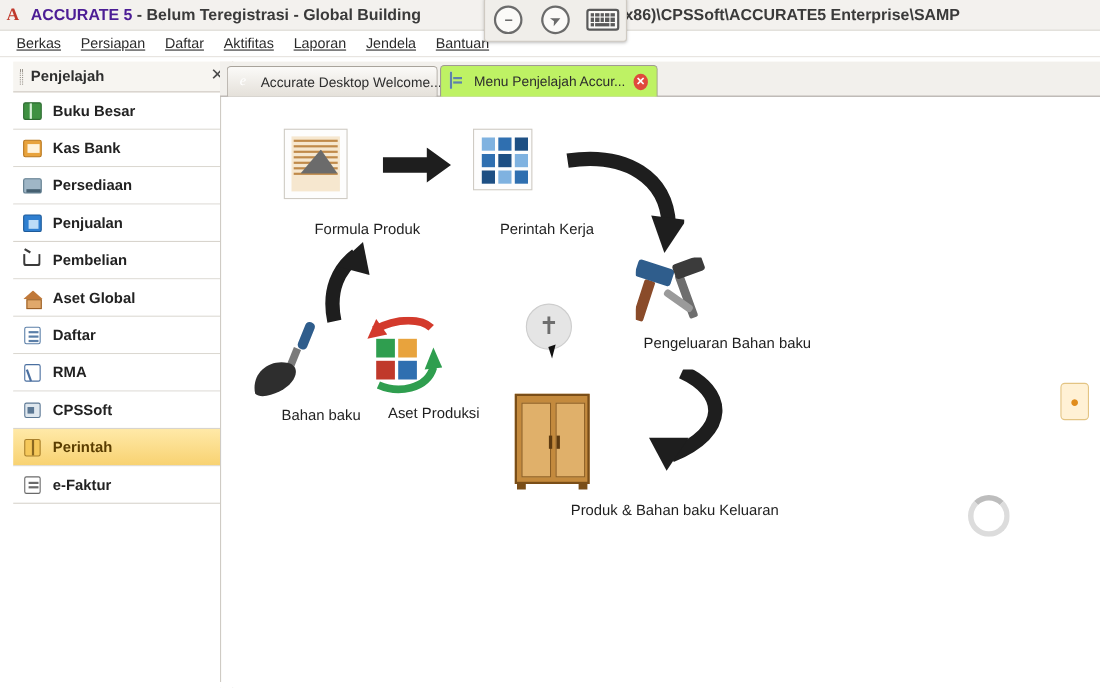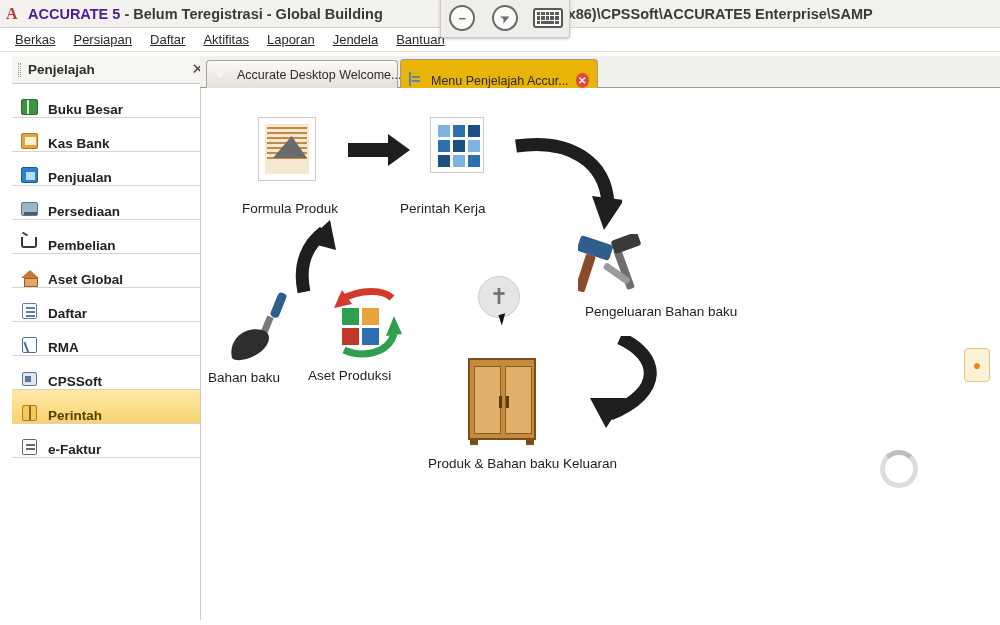--- a/index.html
+++ b/index.html
@@ -100,21 +100,21 @@
     width: 3px; height: 14px; margin-left: 6px; margin-right: 7px;
     border-left: 1px dotted #9b968e; border-right: 1px dotted #9b968e;
   }
   .panel-title { font-size: 13.5px; font-weight: bold; color: #2f2f2f; }
   .panel-close {
     position: absolute; right: 8px; top: 5px;
     font-size: 15px; color: #4a4a4a; cursor: pointer; line-height: 16px;
   }
   .nav-list { width: 200px; }
   .nav-item {
-    height: 34px; display: flex; align-items: flex-end;
+    height: 34px; display: flex; align-items: center;
     border-bottom: 1px solid #d8d4cd;
     padding-left: 8px; cursor: pointer;
     background: #ffffff;
   }
   .nav-item.selected {
     background: linear-gradient(to bottom, #ffe9a8, #f8d271);
   }
   .nav-ico {
     width: 20px; height: 20px; margin-right: 8px; flex: none;
     position: relative;
@@ -158,25 +158,24 @@
     display: flex; align-items: center;
     padding: 0 8px;
     font-size: 12.5px; color: #2d2d2d;
     border: 1px solid #a8a39b;
     border-bottom: none;
     border-radius: 4px 4px 0 0;
     background: linear-gradient(to bottom, #fbfaf8, #e4e0d9);
     cursor: pointer; white-space: nowrap;
   }
   .tab.active {
-    background: #eab308;
+    background: #bef264;
     height: 29px; top: 3px;
     border-color: #9f9a93;
     font-weight: normal;
-    align-items: flex-end;
   }
   .tab-ico {
     width: 16px; height: 16px; margin-right: 6px; flex: none; position: relative;
   }
   .ie-ico {
     width: 15px; height: 15px; border-radius: 50%;
     background: radial-gradient(circle at 40% 35%, #6fb7e8, #1a6fb0);
     position: relative;
   }
   .ie-ico:after {
@@ -202,21 +201,21 @@
   .canvas {
     position: absolute; top: 88px; left: 200px; width: 800px; height: 537px;
     background: #ffffff;
     overflow: hidden;
   }
   .canvas-border-left {
     position: absolute; left: 0; top: 0; width: 1px; height: 537px; background: #cfcbc4;
   }
   .node-label {
     position: absolute; font-size: 13.5px; color: #1f1f1f;
-    white-space: nowrap; text-align: left;
+    white-space: nowrap; text-align: right;
   }
 
   
   .node-frame {
     position: absolute;
     background: #fdfdfd;
     border: 1px solid #cfcbc4;
   }
 
   
@@ -344,29 +343,29 @@
         <span class="nav-label">Buku Besar</span>
       </div>
       <div class="nav-item">
         <span class="nav-ico">
             <i class="sq ic-bank"></i>
           </span>
         <span class="nav-label">Kas Bank</span>
       </div>
       <div class="nav-item">
         <span class="nav-ico">
+            <i class="sq ic-box"></i>
+          </span>
+        <span class="nav-label">Persediaan</span>
+      </div>
+      <div class="nav-item">
+        <span class="nav-ico">
             <i class="sq ic-sale"></i>
           </span>
         <span class="nav-label">Penjualan</span>
-      </div>
-      <div class="nav-item">
-        <span class="nav-ico">
-            <i class="sq ic-box"></i>
-          </span>
-        <span class="nav-label">Persediaan</span>
       </div>
       <div class="nav-item">
         <span class="nav-ico">
             <i class="sq ic-cart"></i>
           </span>
         <span class="nav-label">Pembelian</span>
       </div>
       <div class="nav-item">
         <span class="nav-ico">
             <i class="sq ic-house"></i>

